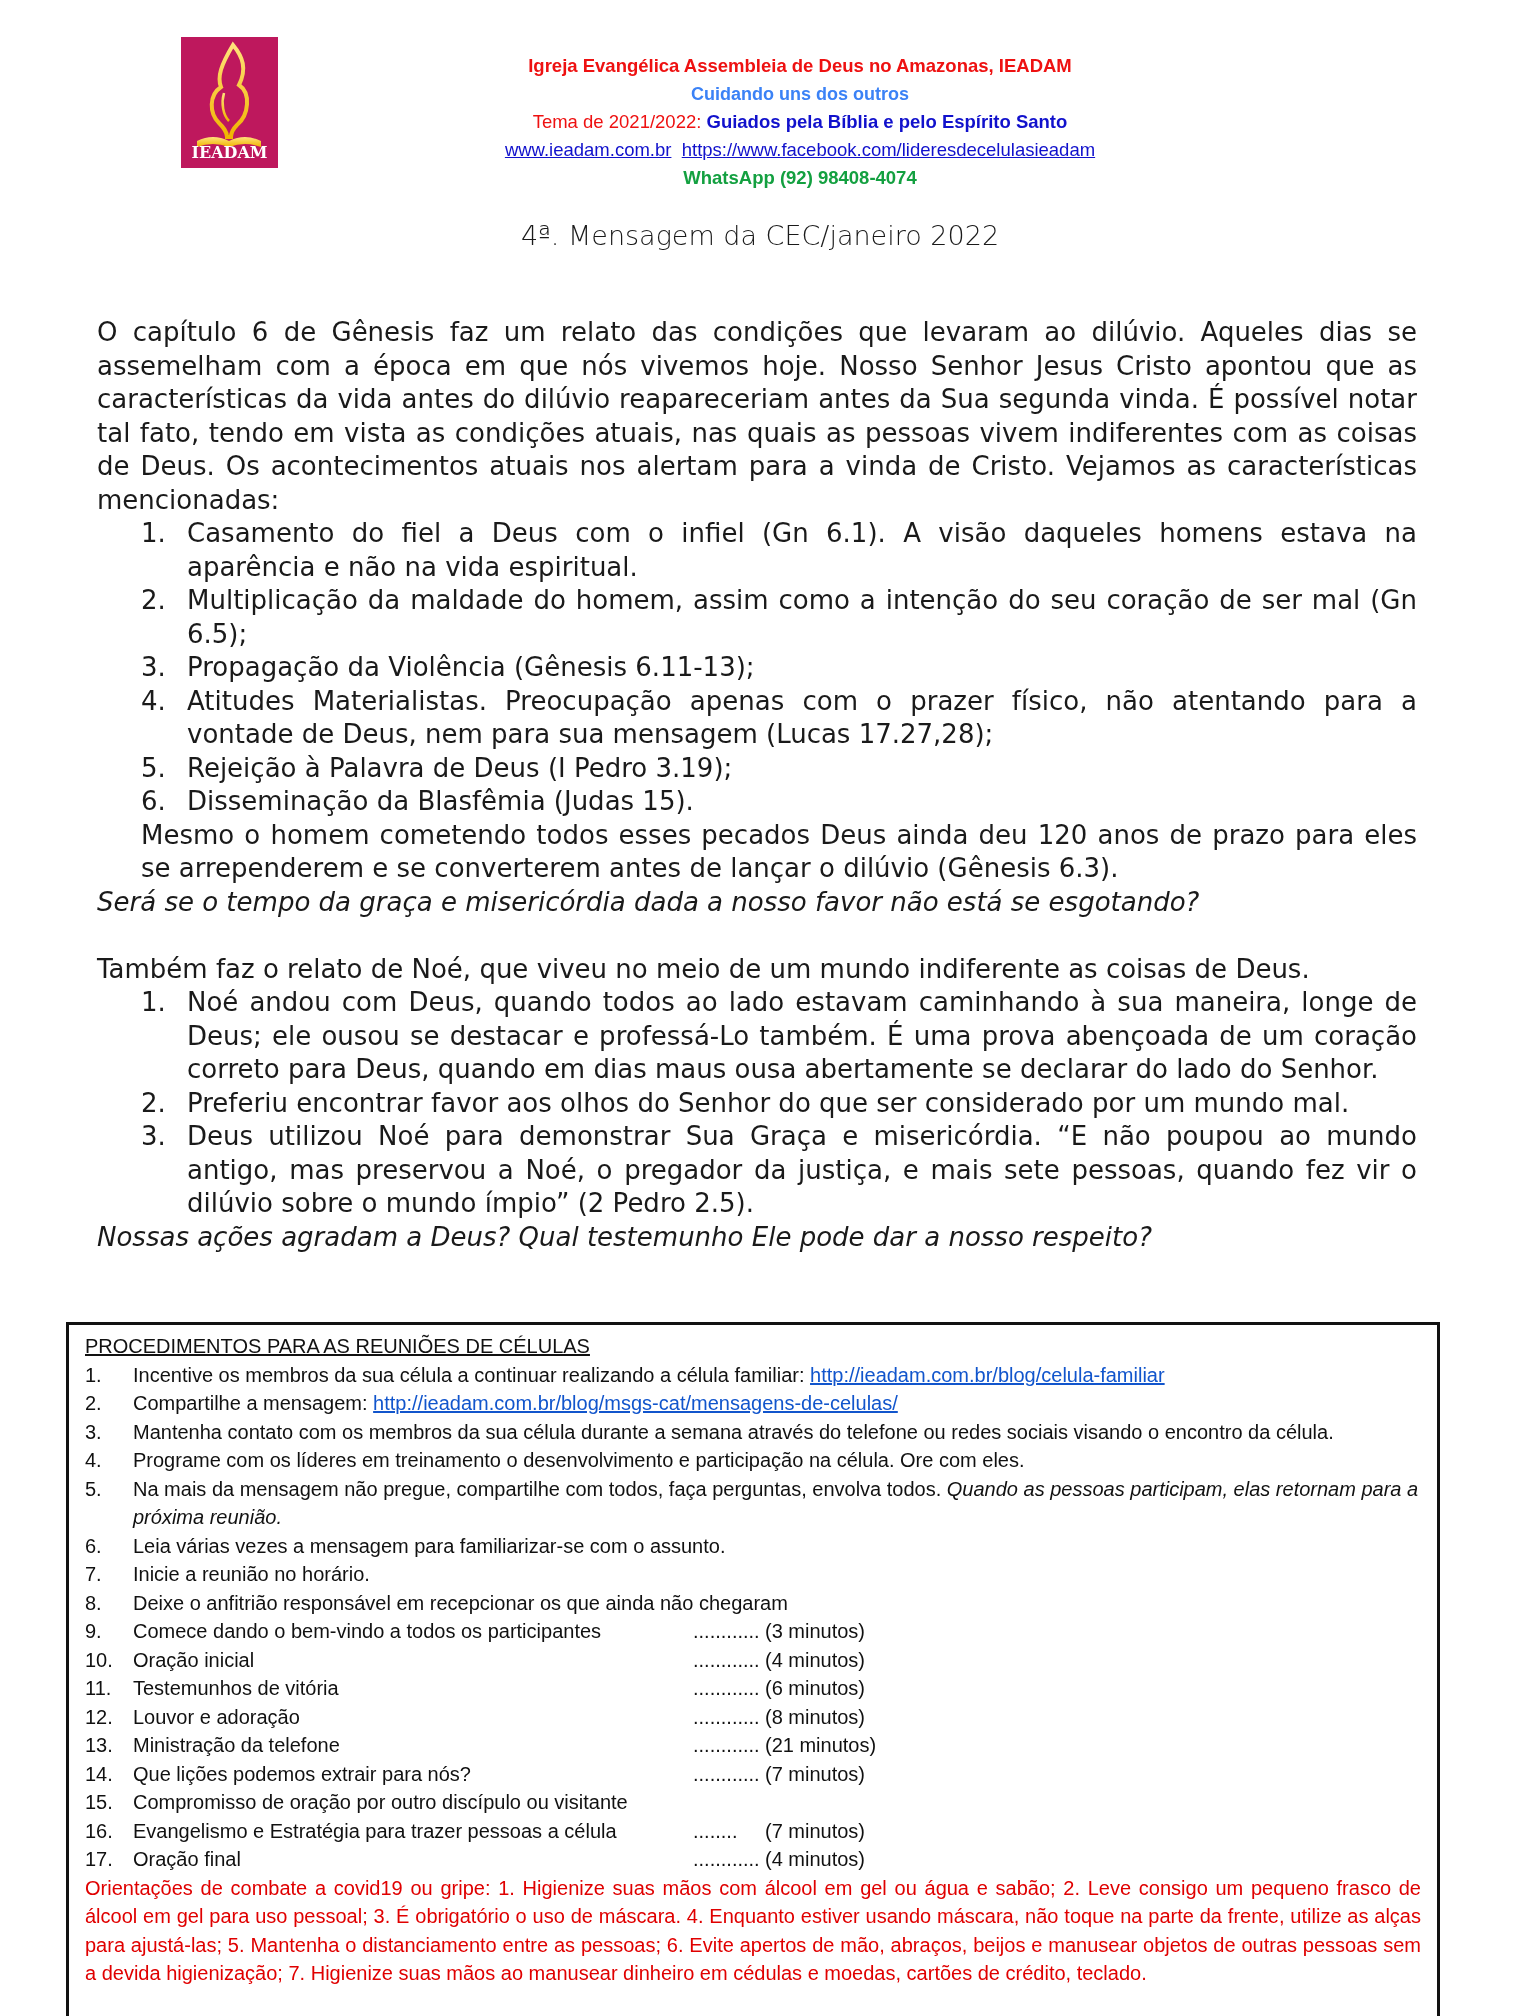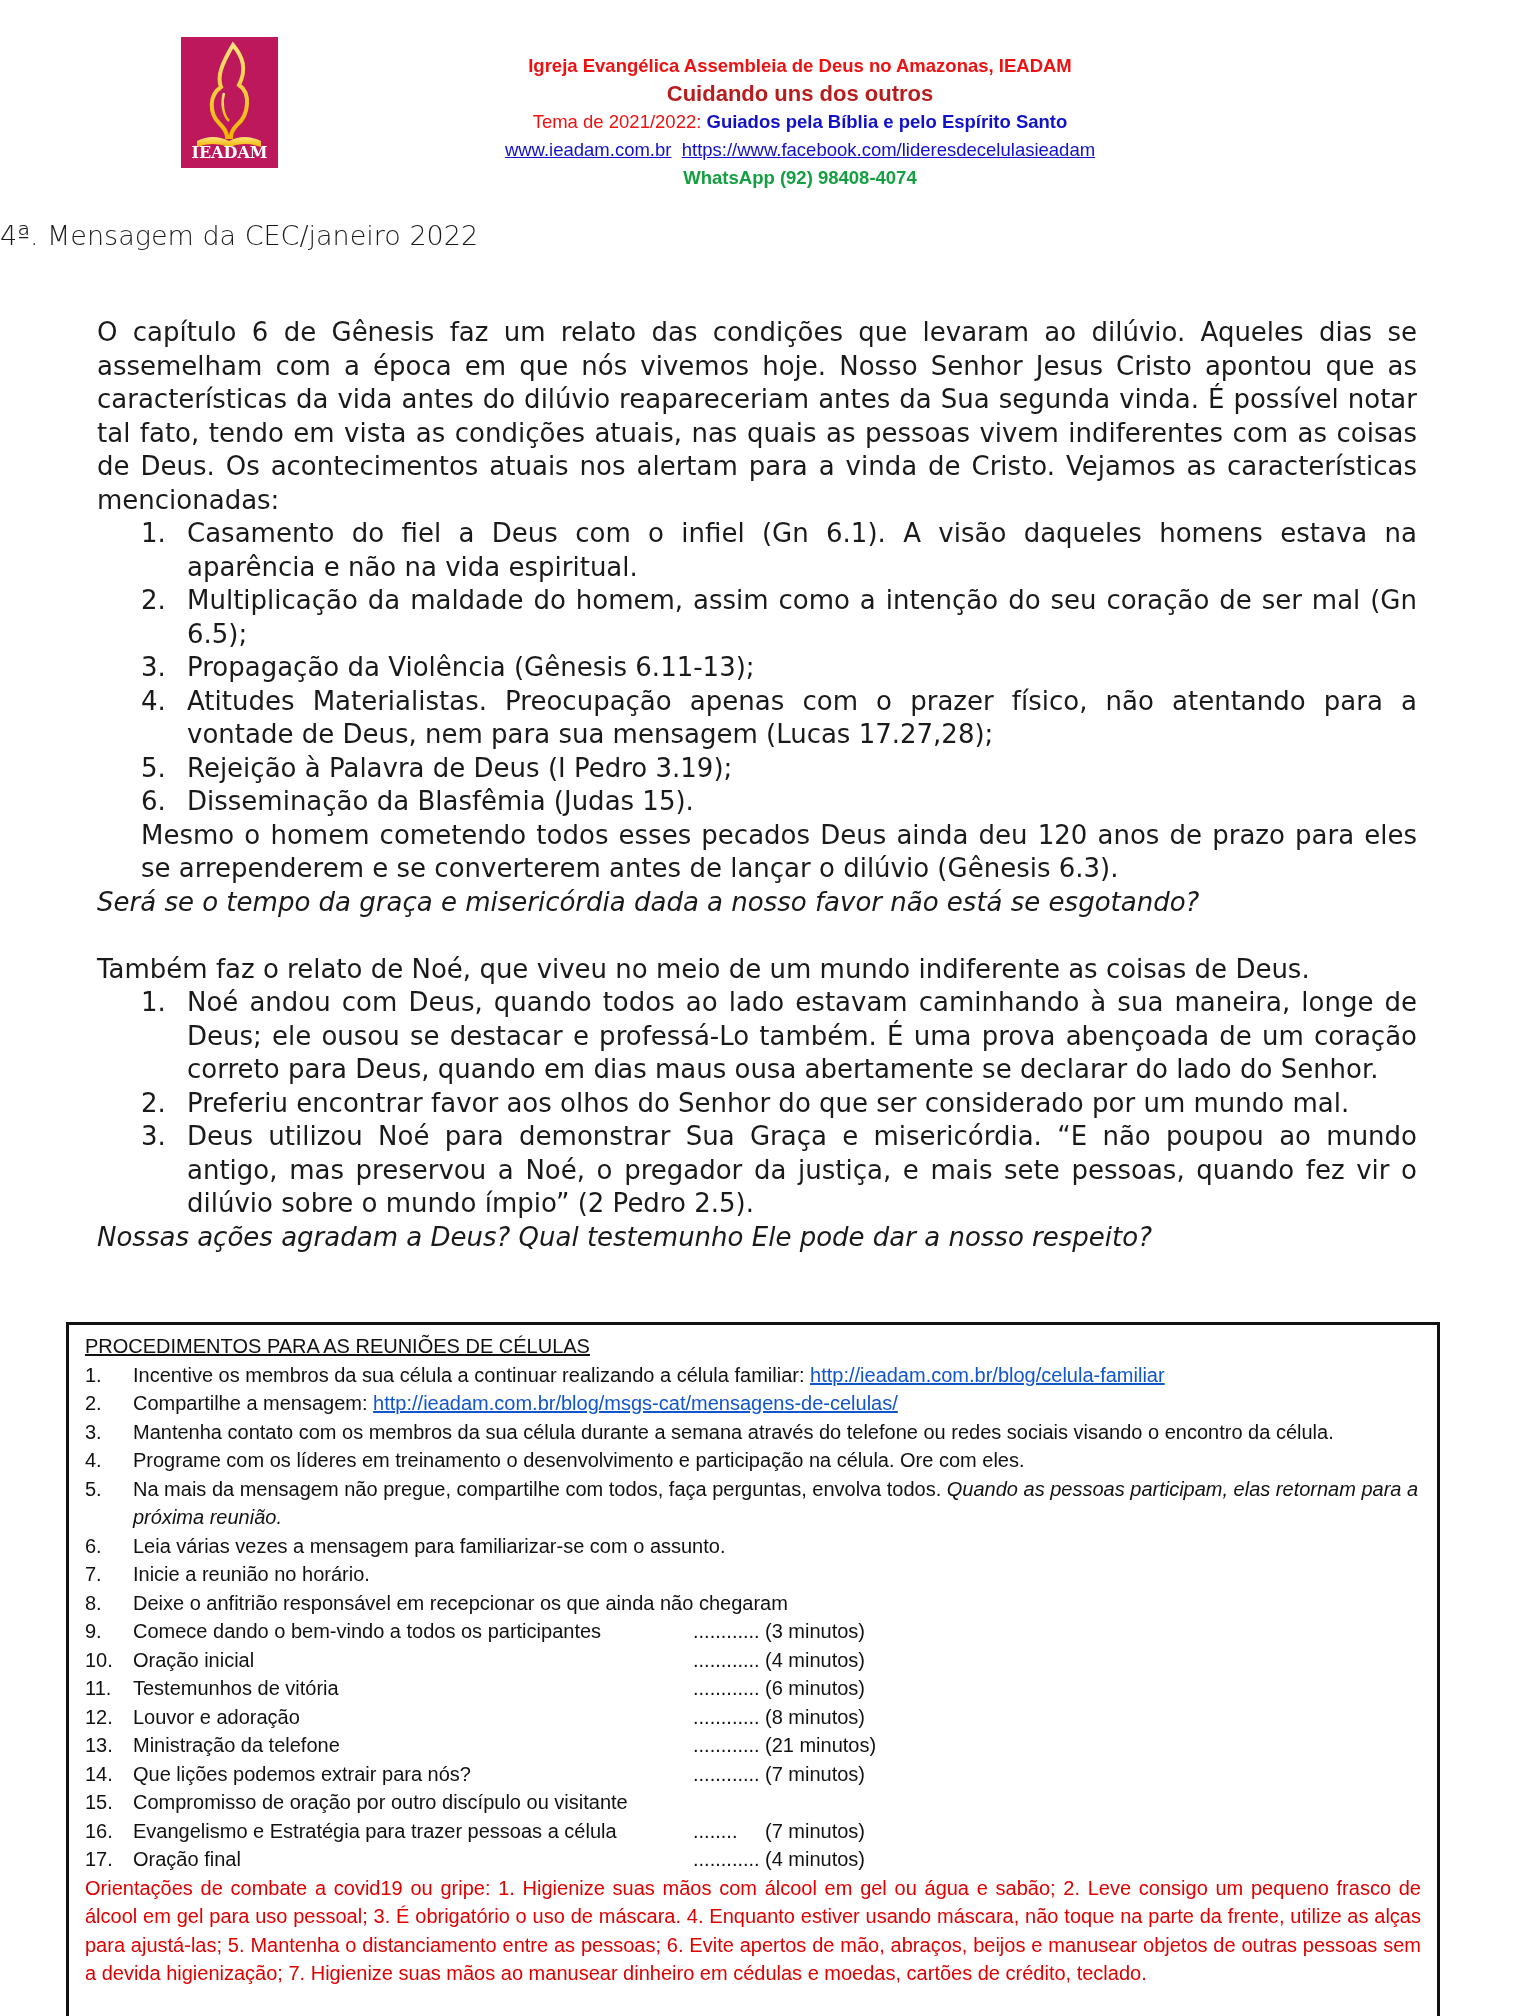--- a/index.html
+++ b/index.html
@@ -40,32 +40,32 @@
     position: absolute;
     left: 300px;
     width: 1000px;
     top: 52px;
     text-align: center;
     font-family: "Liberation Sans", sans-serif;
     font-size: 18.5px;
     line-height: 28px;
   }
   .h-org { color: #ee1111; font-weight: bold; }
-  .h-motto { color: #b91c1c; font-weight: bold; font-size: 22px; }
+  .h-motto { color: #3b82f6; font-weight: bold; font-size: 18px; }
   .h-theme-label { color: #ee1111; }
   .h-theme-value { color: #1111cc; font-weight: bold; }
   .h-link { color: #1111cc; text-decoration: underline; }
   .h-whatsapp { color: #13a040; font-weight: bold; }
 
   
   .title-block {
     position: absolute;
     left: 0; right: 0;
     top: 218px;
-    text-align: left;
+    text-align: center;
     font-size: 27px;
     line-height: 36px;
     font-weight: 300;
     color: #1a1a1a;
   }
   .body {
     position: absolute;
     left: 97px;
     width: 1320px;
     top: 316px;

